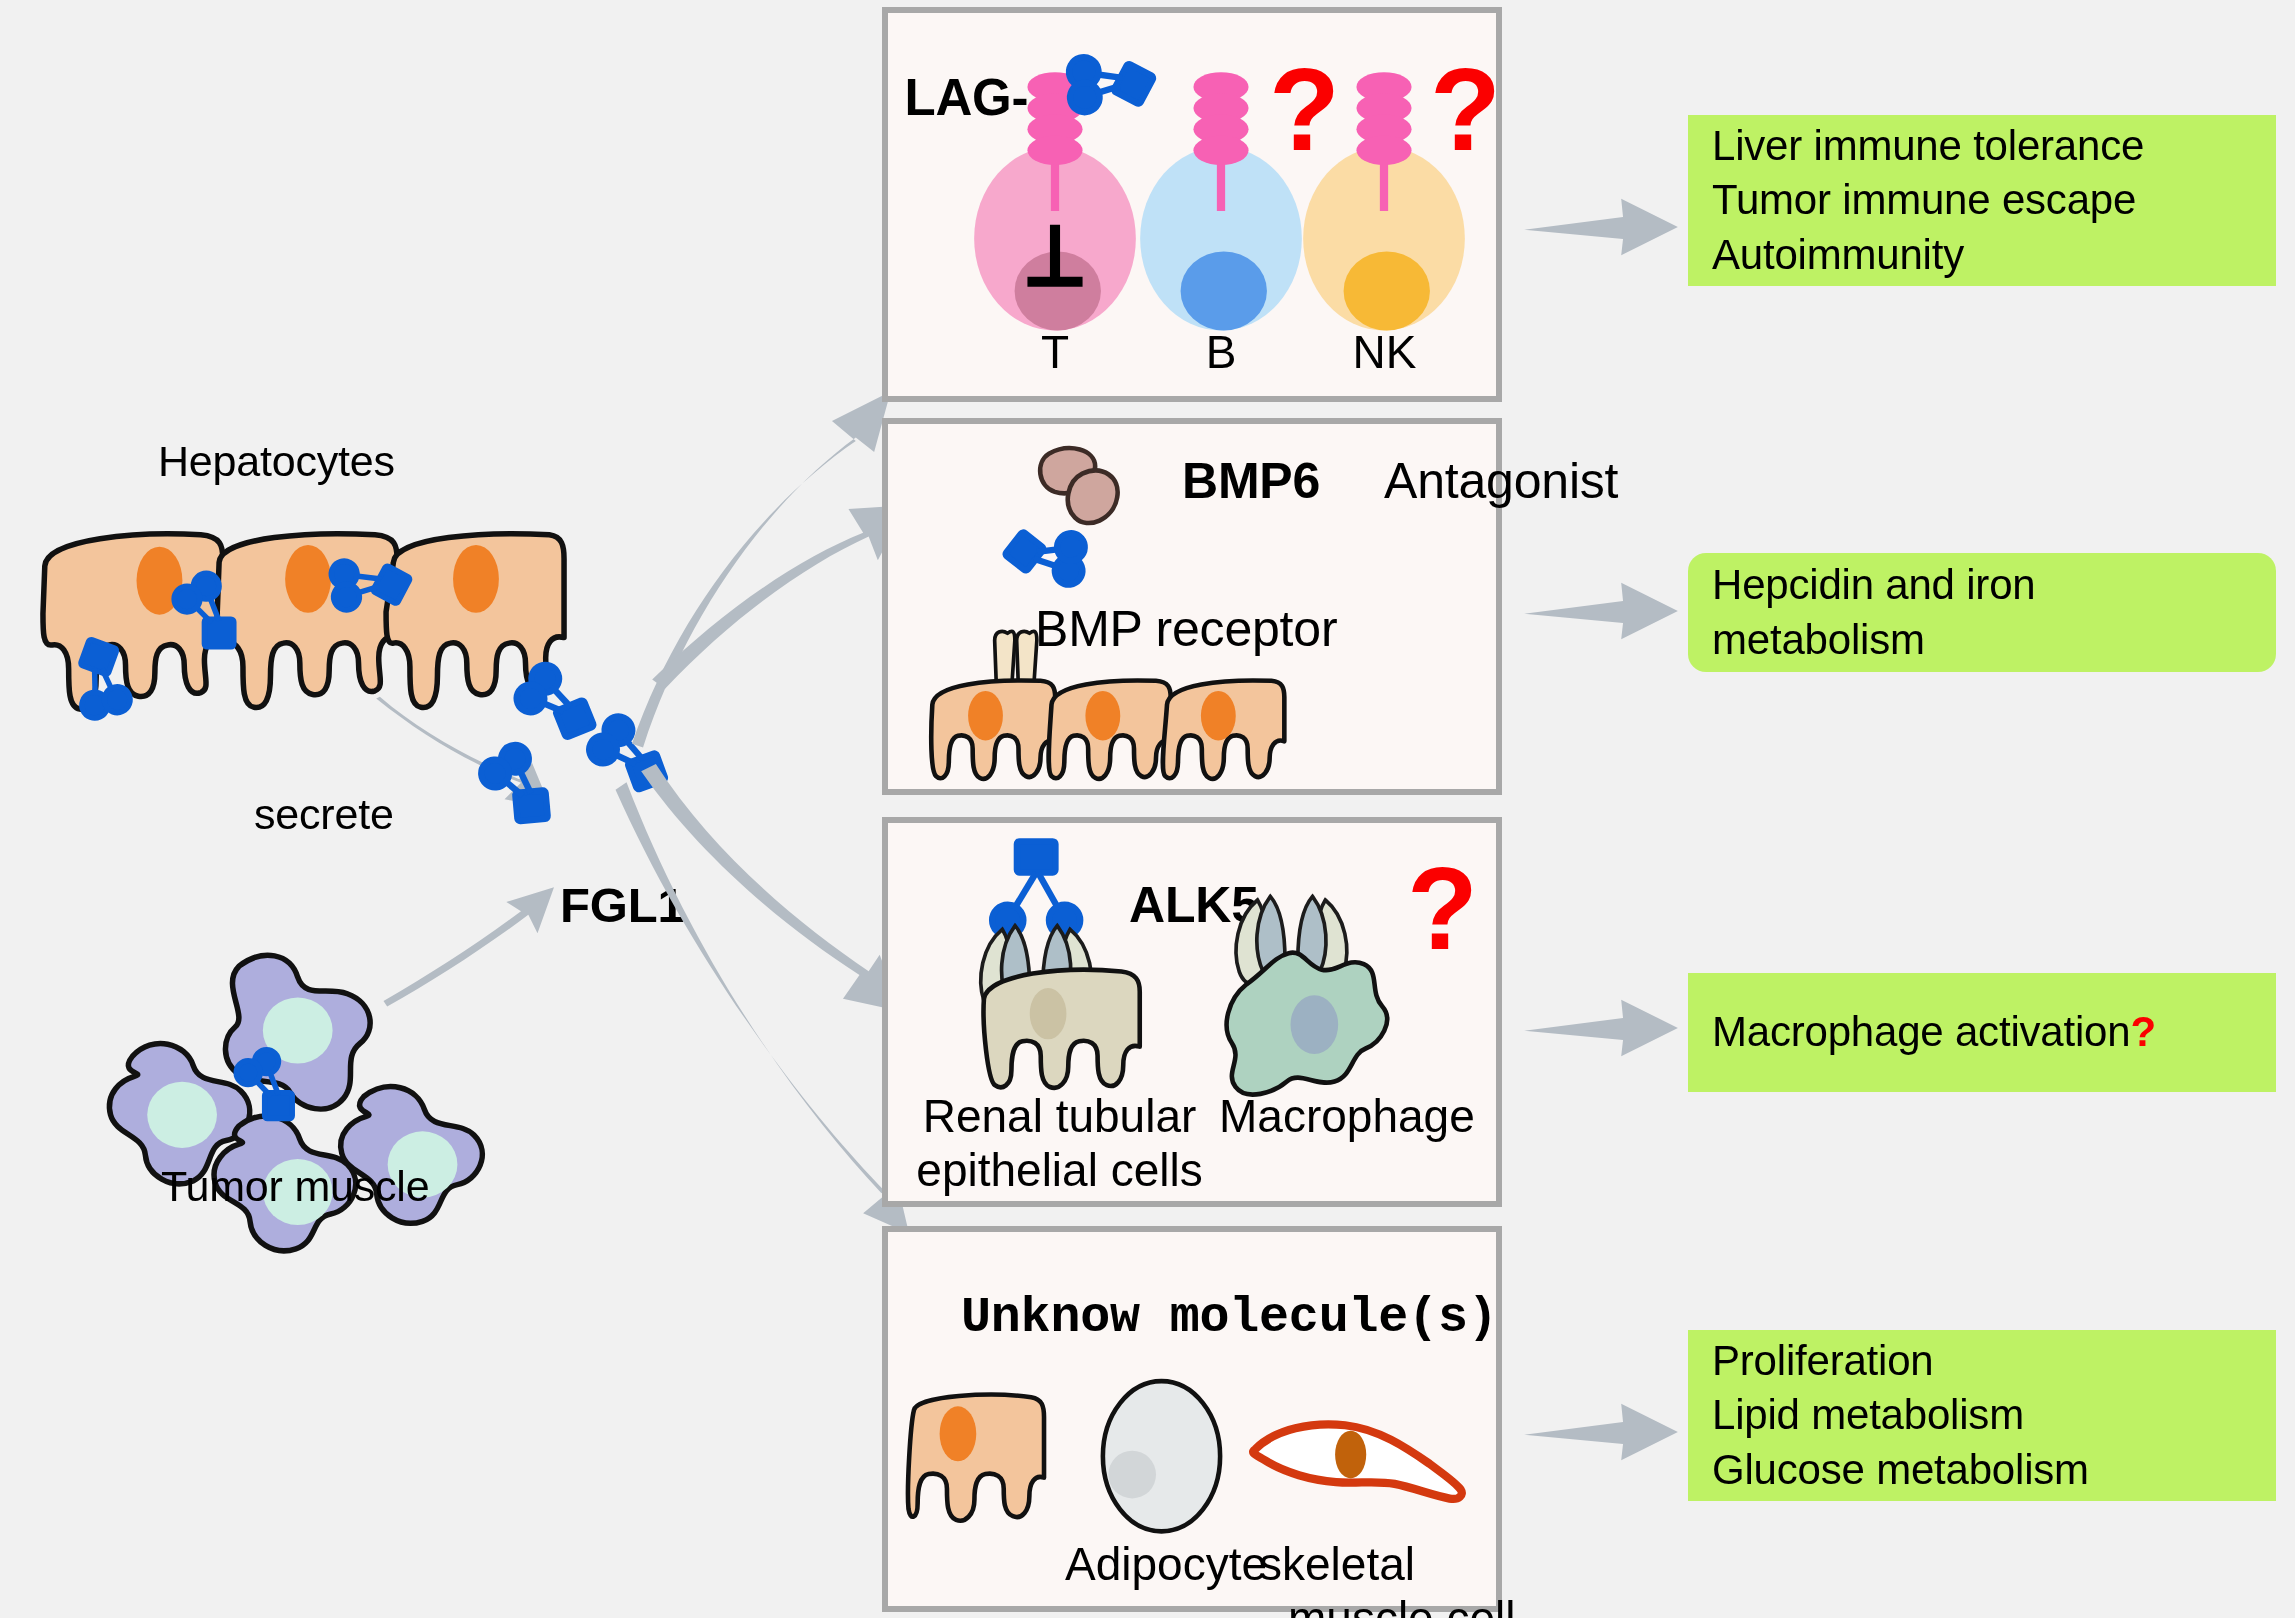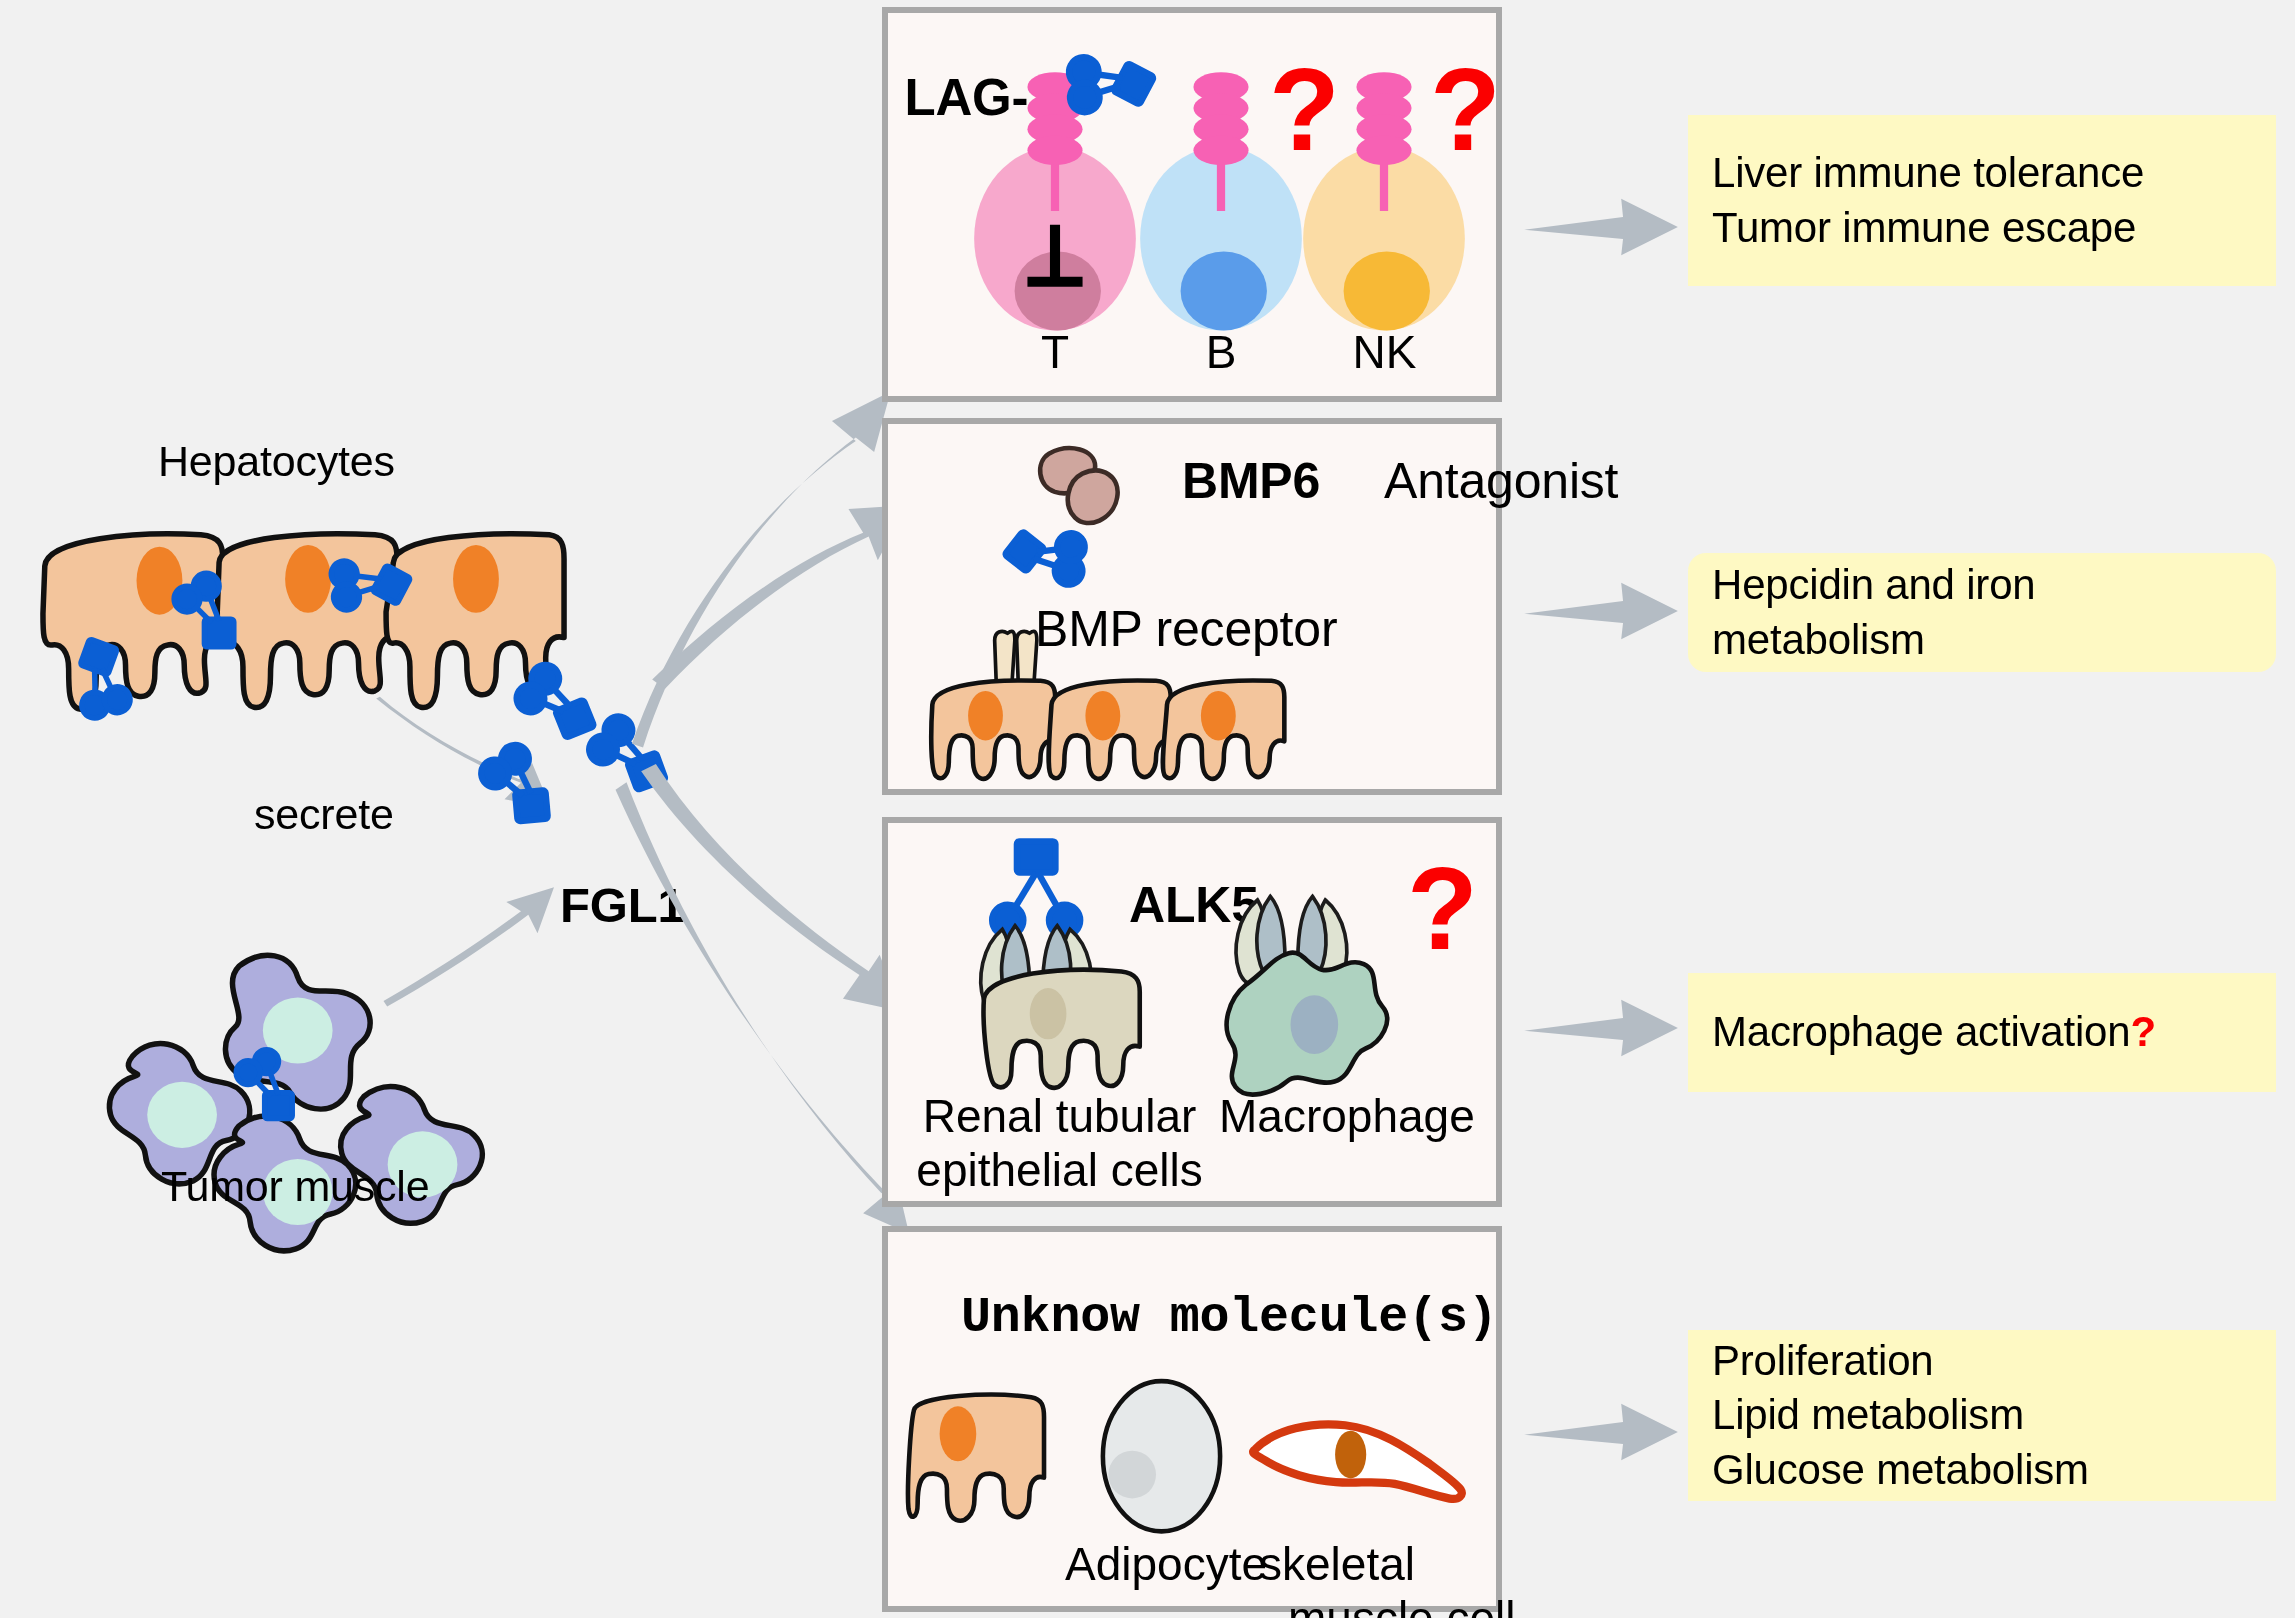--- a/index.html
+++ b/index.html
@@ -2,21 +2,21 @@
 <html style="font-size:14.7px"><head>
 <meta charset="utf-8">
 <style>
   html,body{margin:0;padding:0;background:#f1f1f1;}
   body{width:2296px;height:1619px;position:relative;overflow:hidden;
        font-family:"Liberation Sans","DejaVu Sans",sans-serif;color:#000;}
   .abs{position:absolute;}
   
   .panel{position:absolute;background:#fcf7f5;border:6.4px solid #a8a8a8;box-sizing:border-box;}
   
-  .outcome{position:absolute;background:#fef9c3;box-sizing:border-box;
+  .outcome{position:absolute;background:#bef264;box-sizing:border-box;
            display:flex;flex-direction:column;justify-content:center;
            padding:13px 24px;}
   .outcome div{font-size:42px;line-height:1.30;white-space:nowrap;letter-spacing:-0.2px;}
   .qmk{color:#fb0000;font-weight:bold;}
   
   .lbl{position:absolute;font-size:43px;white-space:nowrap;letter-spacing:-0.2px;}
   .lbl.b{font-weight:bold;}
   .lbl.big{font-size:49px;}
   .cellname{position:absolute;font-size:46px;white-space:nowrap;text-align:center;}
   .qbig{position:absolute;color:#fb0000;font-weight:bold;line-height:1;}
@@ -360,20 +360,21 @@
 <svg class="abs" style="left:1524px;top:996px;" width="156" height="64" viewBox="0 0 170 70">
   <path d="M0 38 L108 24 L106 4 L168 35 L106 66 L108 48 Z" fill="#b4bcc4"></path>
 </svg>
 <svg class="abs" style="left:1524px;top:1400px;" width="156" height="64" viewBox="0 0 170 70">
   <path d="M0 38 L108 24 L106 4 L168 35 L106 66 L108 48 Z" fill="#b4bcc4"></path>
 </svg>
 
 <div class="outcome" style="left:1688px;top:115px;width:588px;height:171px;">
   <div>Liver immune tolerance</div>
   <div>Tumor immune escape</div>
+  <div>Autoimmunity</div>
 </div>
 
 <div class="outcome" style="left:1688px;top:553px;width:588px;height:119px;border-radius:18px;">
   <div>Hepcidin and iron</div>
   <div>metabolism</div>
 </div>
 
 <div class="outcome" style="left:1688px;top:973px;width:588px;height:119px;">
   <div>
     <span>Macrophage activation</span><span class="qmk">?</span>

